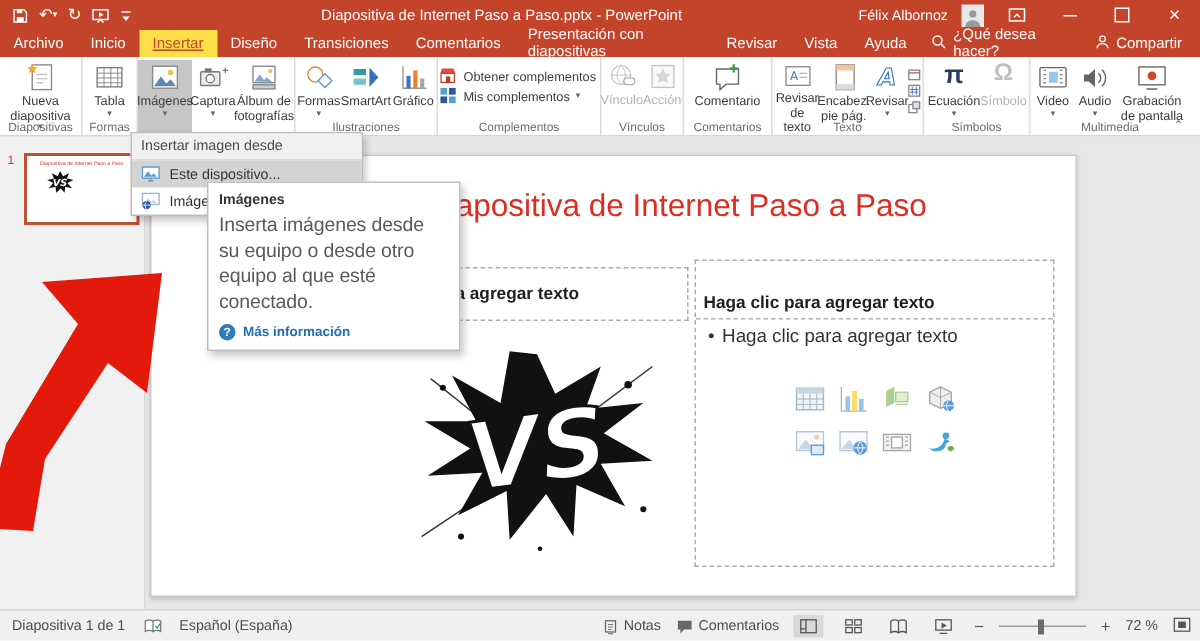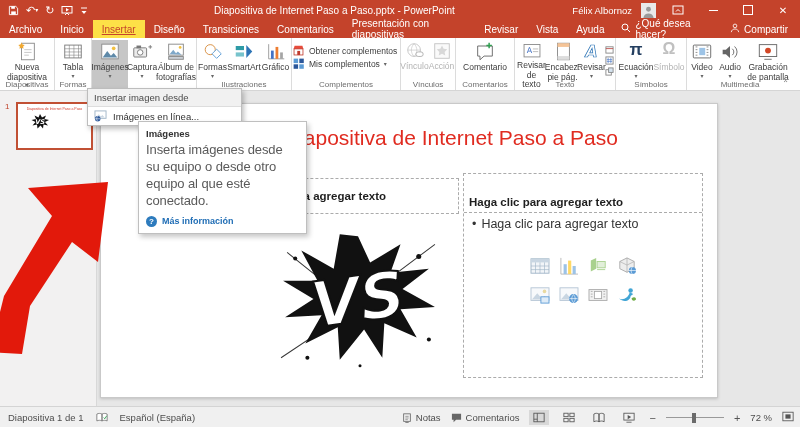--- a/index.html
+++ b/index.html
@@ -506,20 +506,28 @@
           <circle cx="150" cy="110" r="2" fill="#111"></circle>
           <circle cx="30" cy="128" r="2" fill="#111"></circle>
           <circle cx="82" cy="136" r="1.5" fill="#111"></circle>
         <text x="80" y="92" text-anchor="middle" font-size="62" font-weight="bold" font-style="italic" fill="#fff" stroke="#111" stroke-width="2" font-family="DejaVu Sans" transform="rotate(-8 80 70)">VS</text>
       </svg>
     </div>
   </div>
 
   <div class="menu">
     <div class="menu-h">Insertar imagen desde</div>
+    <div class="mi hover">
+      <svg width="13" height="12" viewBox="0 0 14 13">
+          <rect x="1" y="1.5" width="12" height="8" fill="#fff" stroke="#5B9BD5"></rect>
+          <path d="M2 8.5l3-4 2.5 3 1.5-1.5 2.5 2.5z" fill="#5B9BD5"></path>
+          <path d="M5 11.5h4M7 9.5v2" stroke="#888"></path>
+        </svg>
+      <span>Este dispositivo...</span>
+    </div>
     <div class="mi">
       <svg width="13" height="12" viewBox="0 0 14 13">
           <rect x="1" y="1" width="12" height="8" fill="#fff" stroke="#9FB4C6"></rect>
           <path d="M2 8l3-3.5 2.5 2.5L9 5.5 11.5 8z" fill="#C9D6E2"></path>
           <circle cx="4" cy="9.5" r="3" fill="#2B579A"></circle>
           <path d="M1.2 9.5h5.6M4 6.7c-1.5 1.8-1.5 3.8 0 5.6" stroke="#fff" stroke-width=".6" fill="none"></path>
         </svg>
       <span>Imágenes en línea...</span>
     </div>
   </div>

